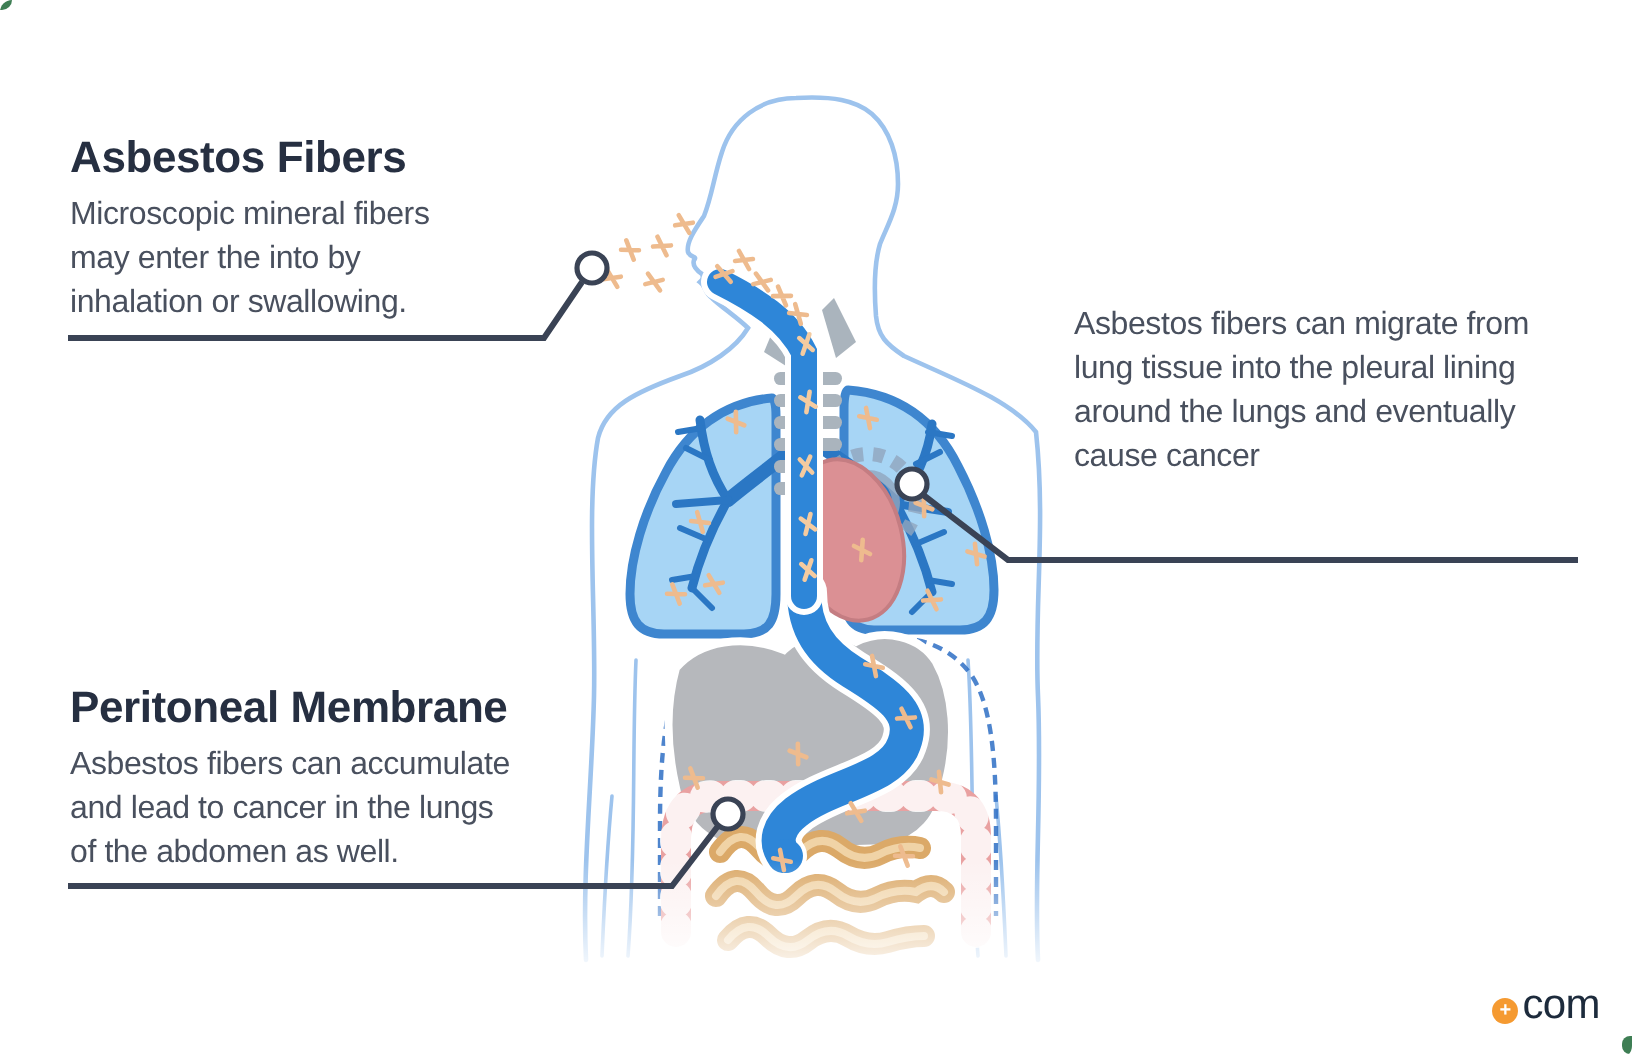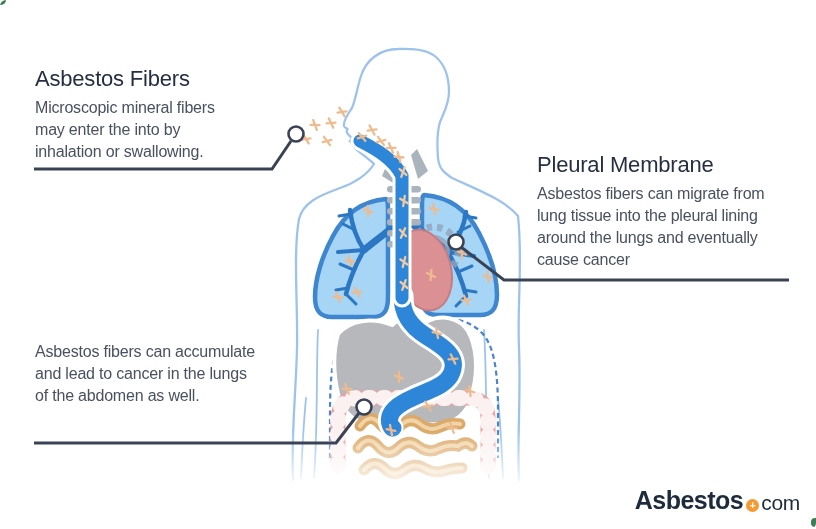--- a/index.html
+++ b/index.html
@@ -4,21 +4,21 @@
 <style>
   html,body{margin:0;padding:0;background:#fff;}
   .frame{position:relative;width:816px;height:529px;background:#ffffff;overflow:hidden;
          font-family:"Liberation Sans",sans-serif;border-radius:6px;}
   
   .corner{position:absolute;background:#3e7e54;}
   .corner.tl{left:0;top:0;width:6px;height:5px;border-bottom-right-radius:5px;}
   .corner.br{right:0;bottom:2px;width:5px;height:9px;border-top-left-radius:4px;border-bottom-left-radius:4px;}
   svg.art{position:absolute;left:0;top:0;}
   .callout{position:absolute;z-index:3;}
-  .callout h2{margin:0 0 5px 0;font-size:22px;line-height:26px;font-weight:400;
+  .callout h2{margin:0 0 5px 0;font-size:22px;line-height:26px;font-weight:700;
               color:#262f41;letter-spacing:-0.2px;}
   .callout p{margin:0;font-size:16px;line-height:22px;color:#49505e;letter-spacing:-0.2px;
              white-space:pre-line;}
   #callout-fibers{left:35px;top:66px;width:250px;}
   #callout-pleural{left:537px;top:152px;width:262px;}
   #callout-peritoneal{left:35px;top:341px;width:270px;}
   .logo{position:absolute;right:16px;bottom:16px;display:flex;align-items:flex-end;z-index:3;}
   .logo .brand{font-size:25px;font-weight:700;color:#1d2b3c;letter-spacing:-0.5px;line-height:1;}
   .logo .dot{width:13px;height:13px;border-radius:50%;background:#f59a31;margin:0 2px 1px 3px;
              display:flex;align-items:center;justify-content:center;
@@ -195,32 +195,31 @@
   </svg>
 
   <div class="callout" id="callout-fibers">
     <h2>Asbestos Fibers</h2>
     <p>Microscopic mineral fibers
 may enter the into by
 inhalation or swallowing.</p>
   </div>
 
   <div class="callout" id="callout-pleural">
-    <h2>Pleural Membrane</h2>
     <p>Asbestos fibers can migrate from
 lung tissue into the pleural lining
 around the lungs and eventually
 cause cancer</p>
   </div>
 
   <div class="callout" id="callout-peritoneal">
+    <h2>Peritoneal Membrane</h2>
     <p>Asbestos fibers can accumulate
 and lead to cancer in the lungs
 of the abdomen as well.</p>
   </div>
 
   <div class="logo">
-    <span class="brand">Asbestos</span>
     <span class="dot">+</span>
     <span class="tld">com</span>
   </div>
 
 </div>
 
 </body></html>

